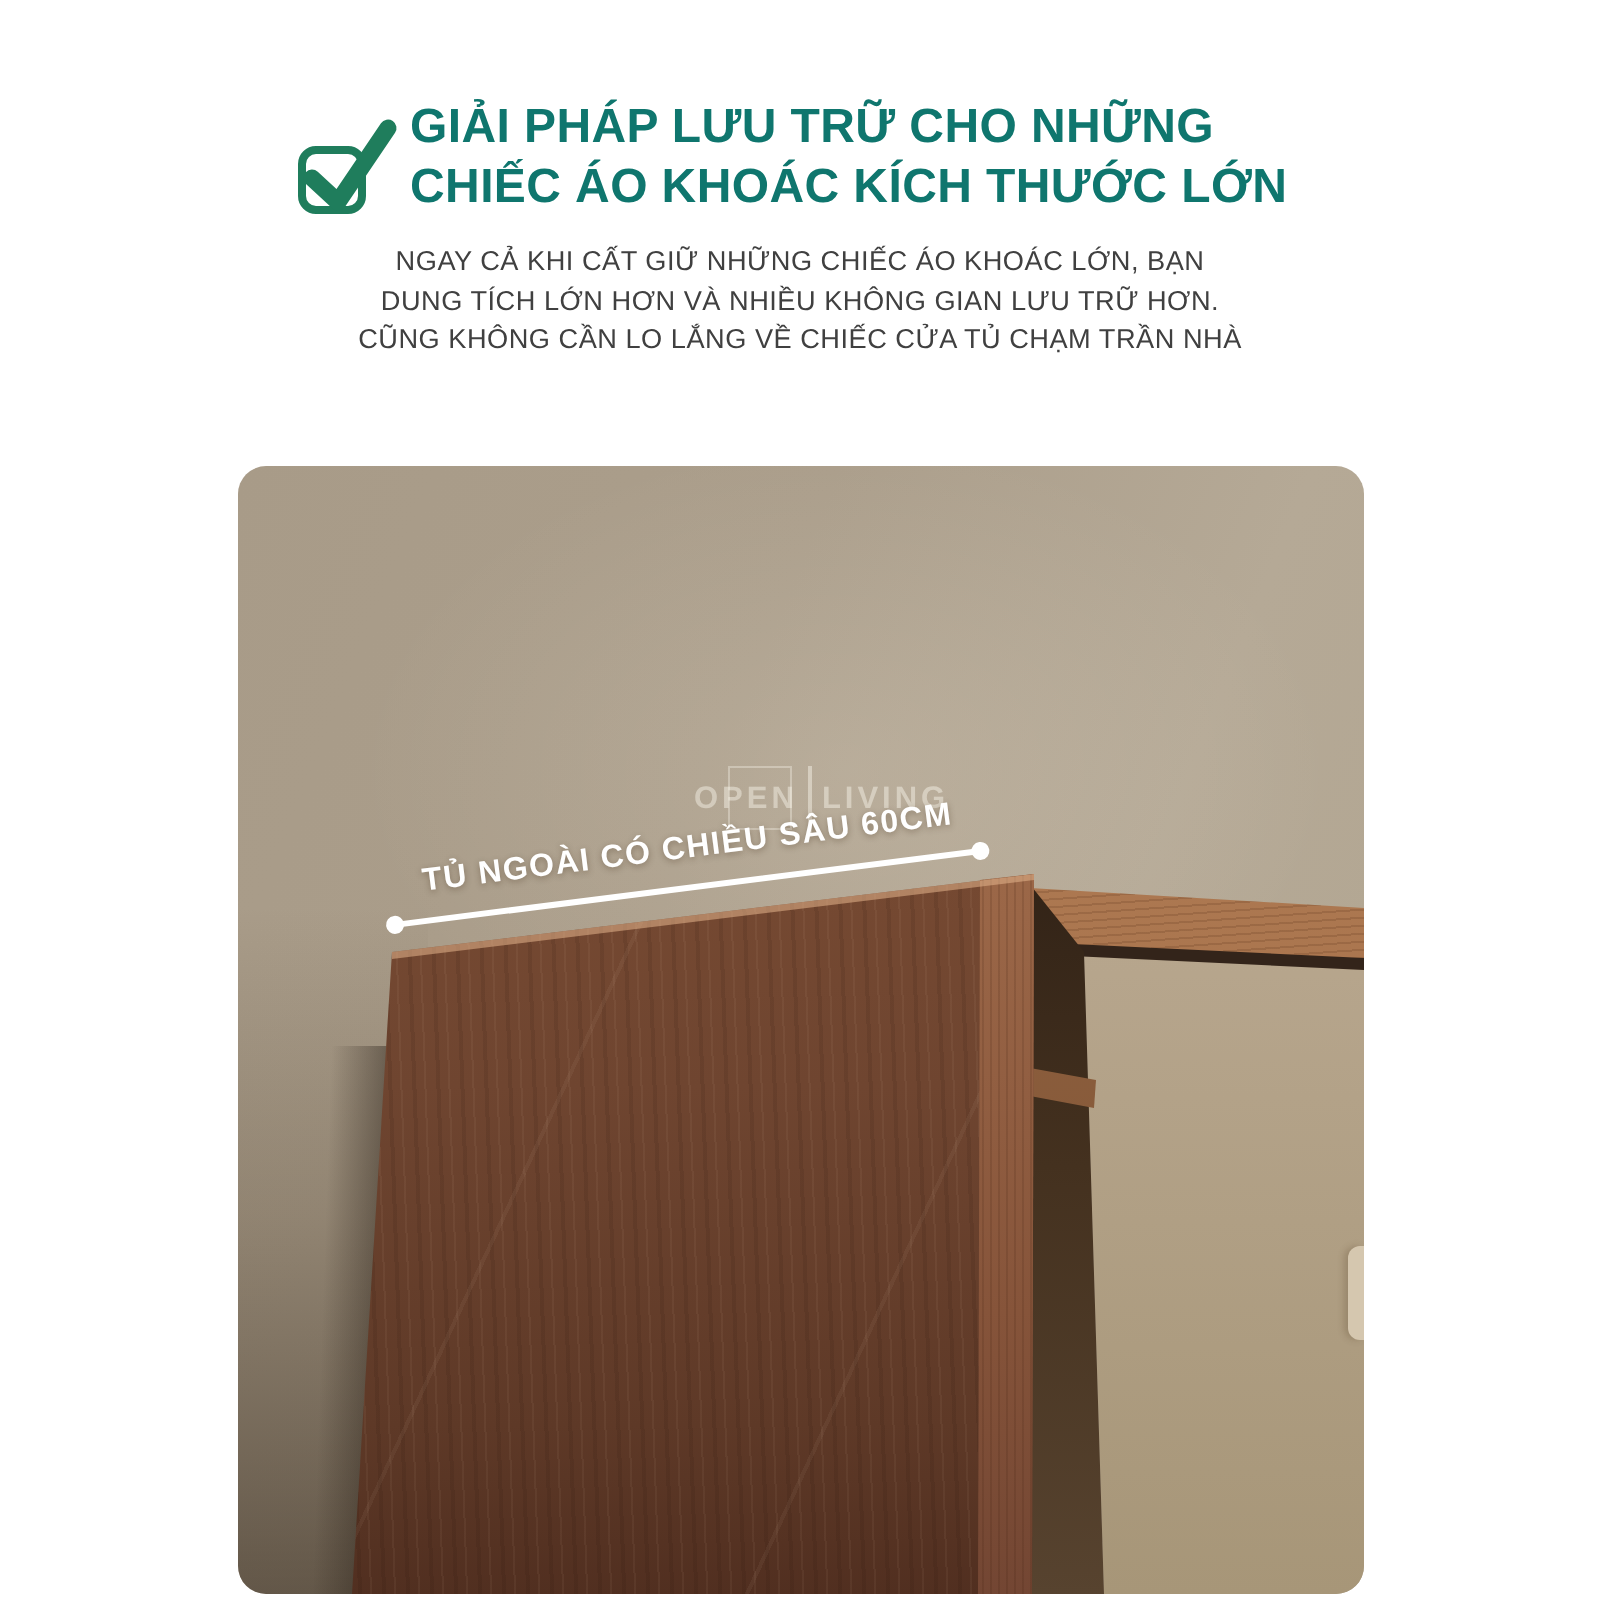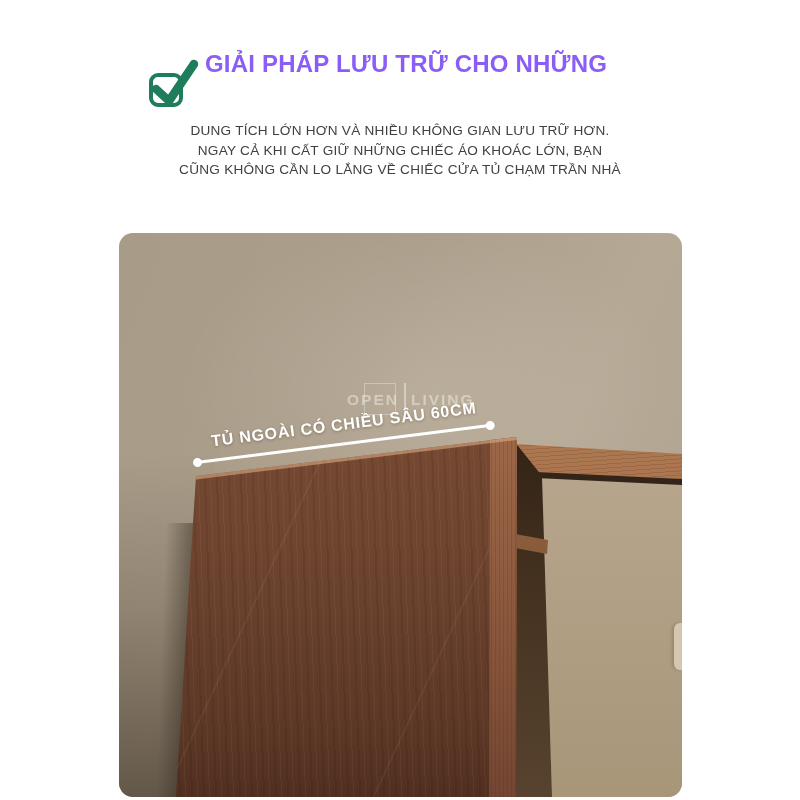--- a/index.html
+++ b/index.html
@@ -10,21 +10,21 @@
   }
 
   
   .check-box{
     position:absolute;left:149px;top:73px;width:26px;height:26px;
     border:4.5px solid #1f7d5c;border-radius:9px;background:#fff;
   }
   .check-svg{position:absolute;left:149px;top:56px;width:52px;height:52px;}
   .title{
     position:absolute;left:205px;top:49px;width:460px;
-    font-size:24px;font-weight:800;line-height:29.5px;color:#8b5cf6;
+    font-size:24px;font-weight:800;line-height:29.5px;color:#0f766e;
     letter-spacing:0.2px;
   }
   .desc{
     position:absolute;left:0;top:121px;width:800px;text-align:center;
     font-size:13.6px;font-weight:500;line-height:19.6px;color:#404040;
     letter-spacing:0.25px;
   }
 
   
   .photo{
@@ -134,25 +134,26 @@
 </head>
 <body>
 
 <div class="check-box"></div>
 <svg class="check-svg" viewBox="0 0 52 52">
   <path d="M7 33 L20 45 L45 8" fill="none" stroke="#1f7d5c" stroke-width="8.5" stroke-linecap="round" stroke-linejoin="round"></path>
 </svg>
 
 <div class="title">
   <div>GIẢI PHÁP LƯU TRỮ CHO NHỮNG</div>
+  <div>CHIẾC ÁO KHOÁC KÍCH THƯỚC LỚN</div>
 </div>
 
 <div class="desc">
+  <div>NGAY CẢ KHI CẤT GIỮ NHỮNG CHIẾC ÁO KHOÁC LỚN, BẠN</div>
   <div>DUNG TÍCH LỚN HƠN VÀ NHIỀU KHÔNG GIAN LƯU TRỮ HƠN.</div>
-  <div>NGAY CẢ KHI CẤT GIỮ NHỮNG CHIẾC ÁO KHOÁC LỚN, BẠN</div>
   <div>CŨNG KHÔNG CẦN LO LẮNG VỀ CHIẾC CỬA TỦ CHẠM TRẦN NHÀ</div>
 </div>
 
 <div class="photo">
   <div class="layer wall-glow"></div>
   <div class="wall-shade-left"></div>
   <div class="wall-shade-edge"></div>
 
   <div class="layer cream-door"></div>
   <div class="layer rail-seam"></div>

